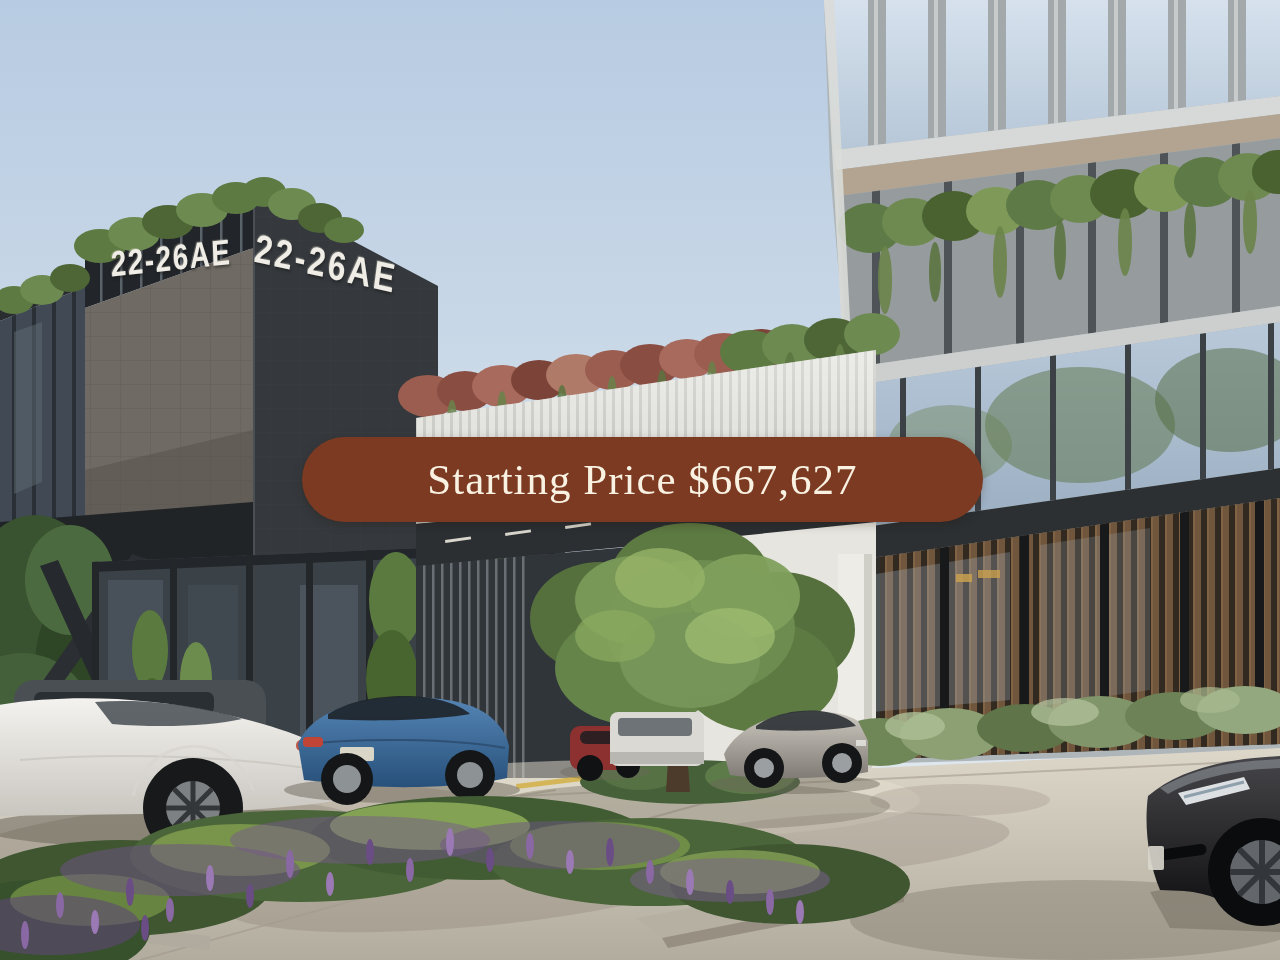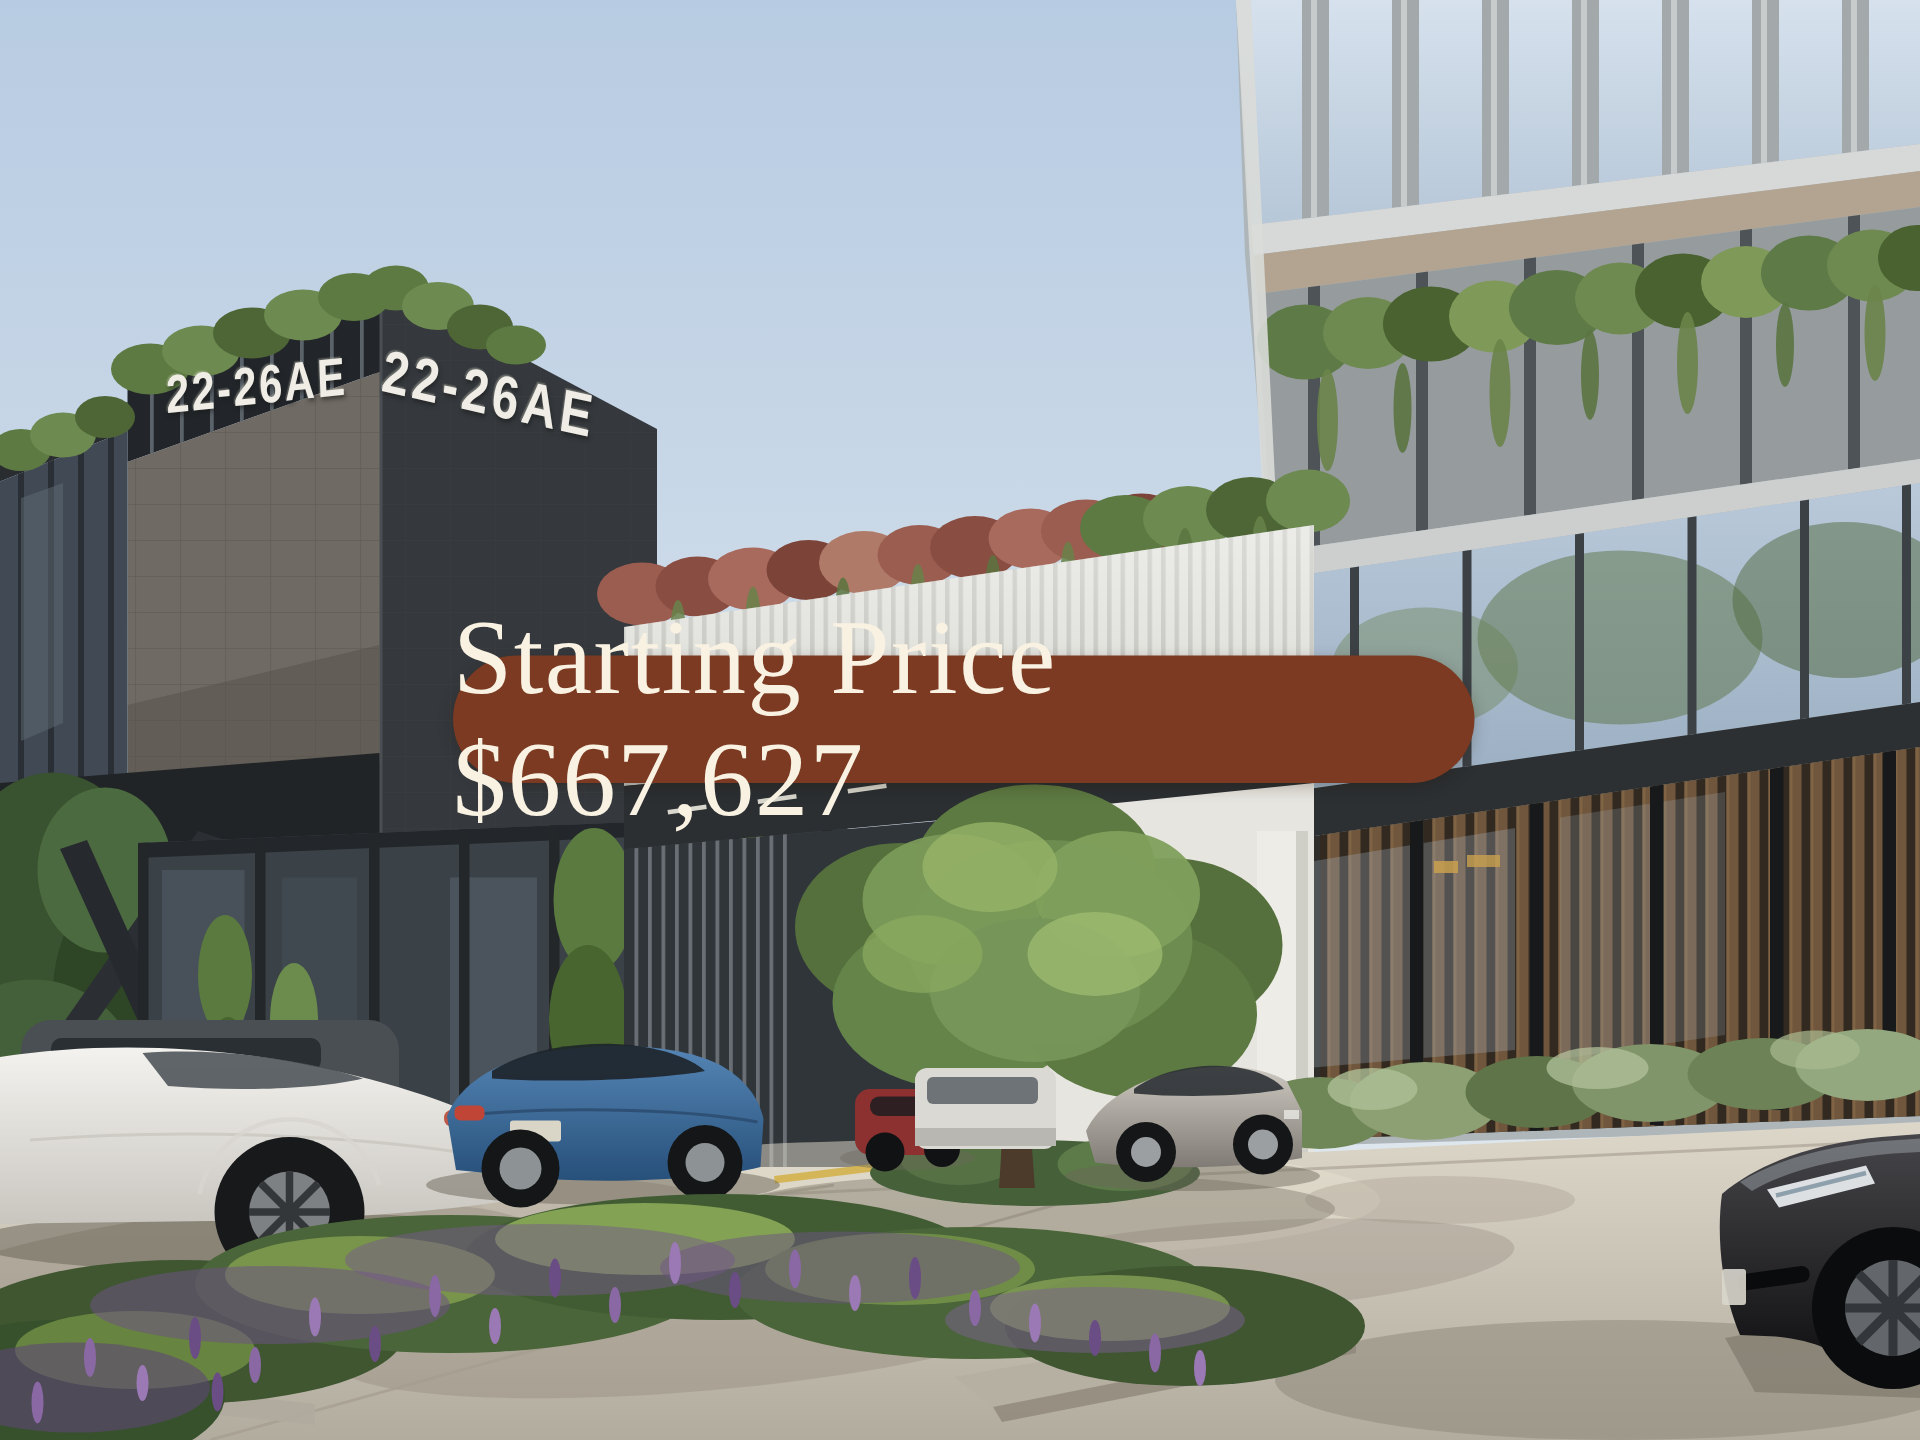--- a/index.html
+++ b/index.html
@@ -11,21 +11,21 @@
         text-shadow:1px 2px 3px rgba(25,25,25,.55), -1px -1px 1px rgba(255,250,230,.28);
         transform-origin:left top;}
   .sign-left{left:110px;top:244px;font-size:34px;letter-spacing:2px;
              transform:rotate(-6deg) skewX(-4deg) scale(.82,1.05);}
   .sign-front{left:258px;top:226px;font-size:38px;letter-spacing:3px;
               transform:rotate(12.5deg) skewX(5deg) scale(.85,1.05);}
   
   .banner{position:absolute;left:302px;top:437px;width:681px;height:85px;
           border-radius:44px;background:#7B3A21;color:#F9F2E2;
           display:flex;align-items:center;justify-content:center;
-          font-family:"Liberation Serif",serif;font-size:71px;letter-spacing:1px;
+          font-family:"Liberation Serif",serif;font-size:43px;letter-spacing:1px;
           box-shadow:0 3px 10px rgba(30,15,5,.25);}
 </style>
 </head>
 <body>
 
 <div class="stage">
 <svg width="1280" height="960" viewBox="0 0 1280 960">
   <defs>
     <linearGradient id="skyG" x1="0" y1="0" x2="0" y2="1">
       <stop offset="0" stop-color="#b7cbe2"></stop>

